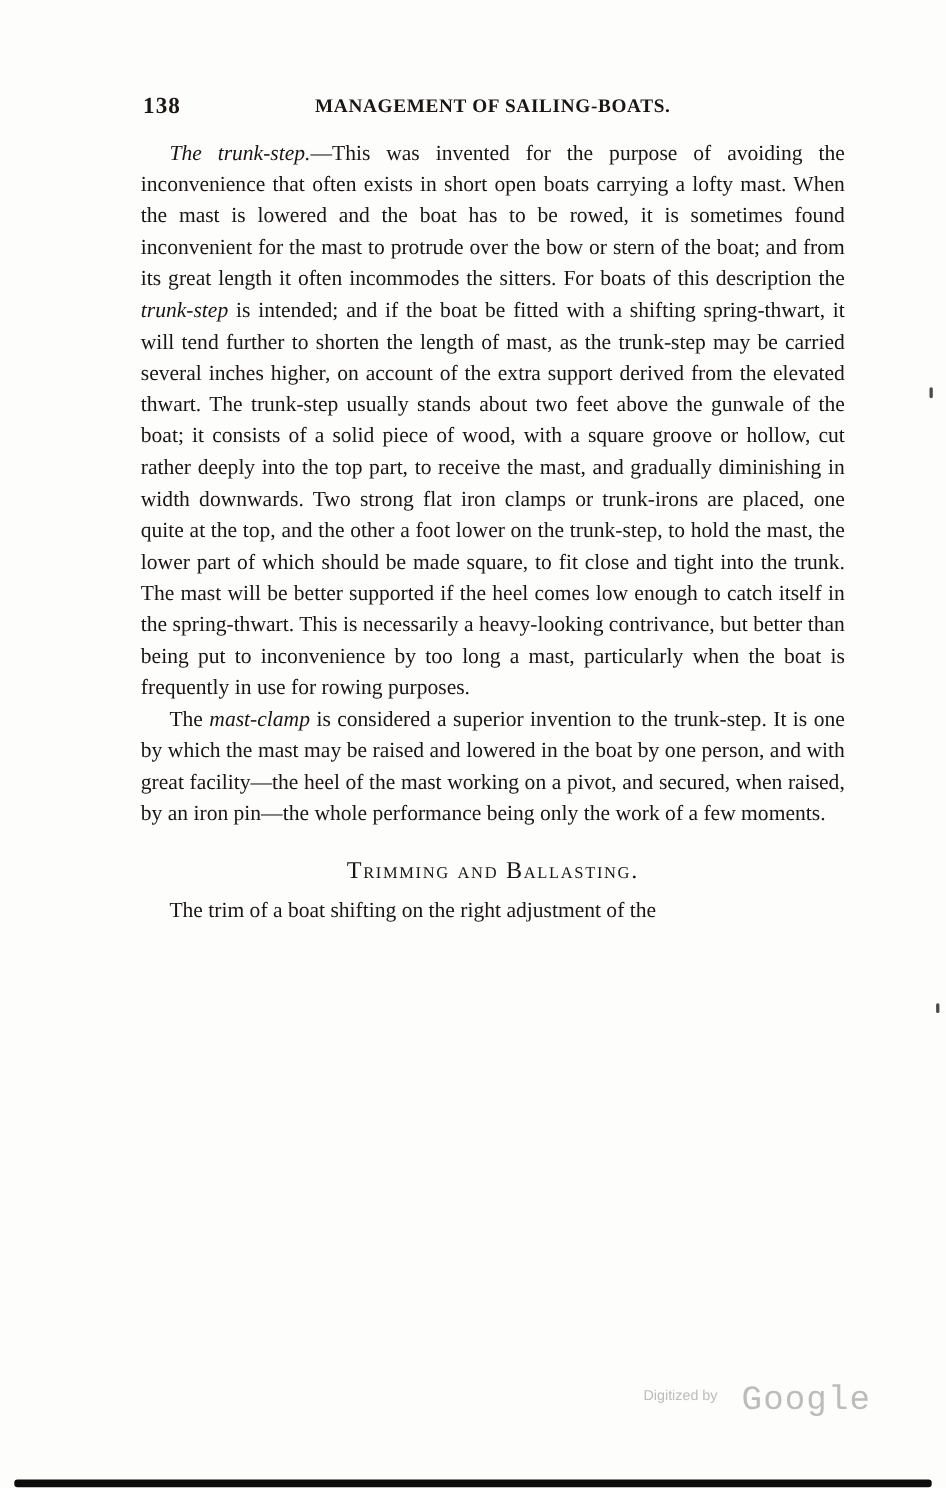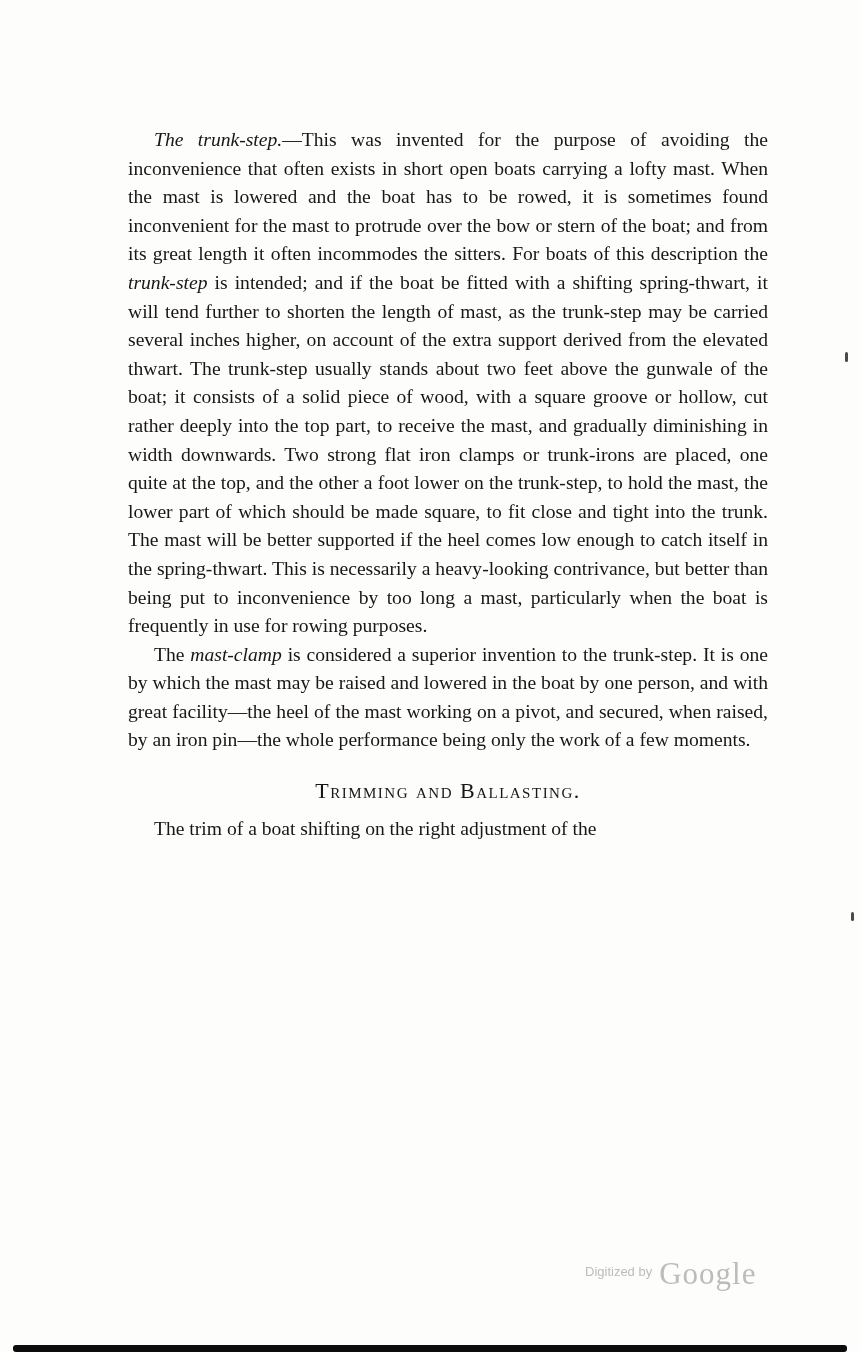--- a/index.html
+++ b/index.html
@@ -64,24 +64,24 @@
     left: 585px;
     color: #bcbcbc;
     white-space: nowrap;
   }
   .digitized {
     font-family: "Liberation Sans", sans-serif;
     font-size: 13px;
     vertical-align: 8px;
   }
   .google-logo {
-    font-family: Liberation Serif, serif;
+    font-family: Liberation Mono, monospace;
     font-size: 31px;
     letter-spacing: 1px;
-    margin-left: 7px;
+    margin-left: 22px;
   }
   .bottom-bar {
     position: absolute;
     left: 13px;
     right: 13px;
     bottom: 1px;
     height: 7px;
     background: #0c0c0c;
     border-radius: 3px;
   }
@@ -90,20 +90,24 @@
     background: #4a4a4a;
   }
   .speck-1 { left: 845px; top: 352px; width: 3px; height: 10px; border-radius: 2px; }
   .speck-2 { left: 851px; top: 912px; width: 3px; height: 9px; border-radius: 2px; }
 </style>
 </head>
 <body>
 
 <div class="page">
 
+  <div class="header">
+    <span class="page-number">138</span>
+    <span class="running-header">MANAGEMENT OF SAILING-BOATS.</span>
+  </div>
 
   <div class="body-text" id="body-text">
       <p class="para indent"><span class="italic">The trunk-step.</span><span>—This was invented for the purpose of avoiding the inconvenience that often exists in short open boats carrying a lofty mast. When the mast is lowered and the boat has to be rowed, it is sometimes found inconvenient for the mast to protrude over the bow or stern of the boat; and from its great length it often incommodes the sitters. For boats of this description the </span><span class="italic">trunk-step</span><span> is intended; and if the boat be fitted with a shifting spring-thwart, it will tend further to shorten the length of mast, as the trunk-step may be carried several inches higher, on account of the extra support derived from the elevated thwart. The trunk-step usually stands about two feet above the gunwale of the boat; it consists of a solid piece of wood, with a square groove or hollow, cut rather deeply into the top part, to receive the mast, and gradually diminishing in width downwards. Two strong flat iron clamps or trunk-irons are placed, one quite at the top, and the other a foot lower on the trunk-step, to hold the mast, the lower part of which should be made square, to fit close and tight into the trunk. The mast will be better supported if the heel comes low enough to catch itself in the spring-thwart. This is necessarily a heavy-looking contrivance, but better than being put to inconvenience by too long a mast, particularly when the boat is frequently in use for rowing purposes.</span></p>
       <p class="para indent"><span>The </span><span class="italic">mast-clamp</span><span> is considered a superior invention to the trunk-step. It is one by which the mast may be raised and lowered in the boat by one person, and with great facility—the heel of the mast working on a pivot, and secured, when raised, by an iron pin—the whole performance being only the work of a few moments.</span></p>
       <div class="section-heading">Trimming and Ballasting.</div>
       <p class="para indent"><span>The trim of a boat shifting on the right adjustment of the</span></p>
     </div>
 
   <div class="google-footer">
     <span class="digitized">Digitized by</span><span class="google-logo">Google</span>

